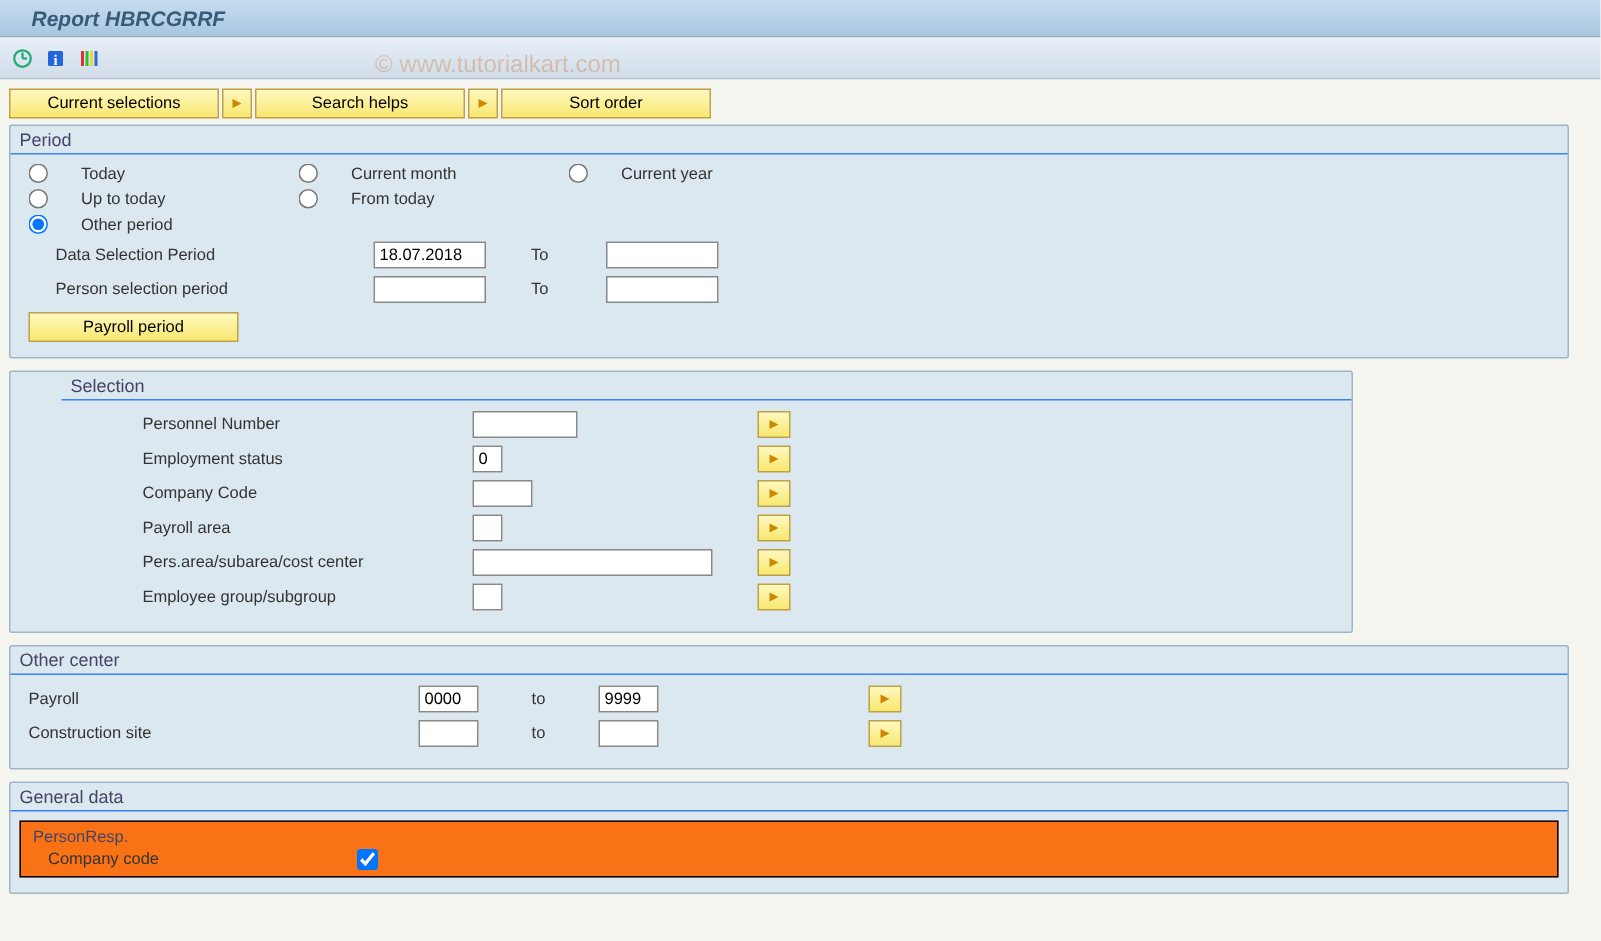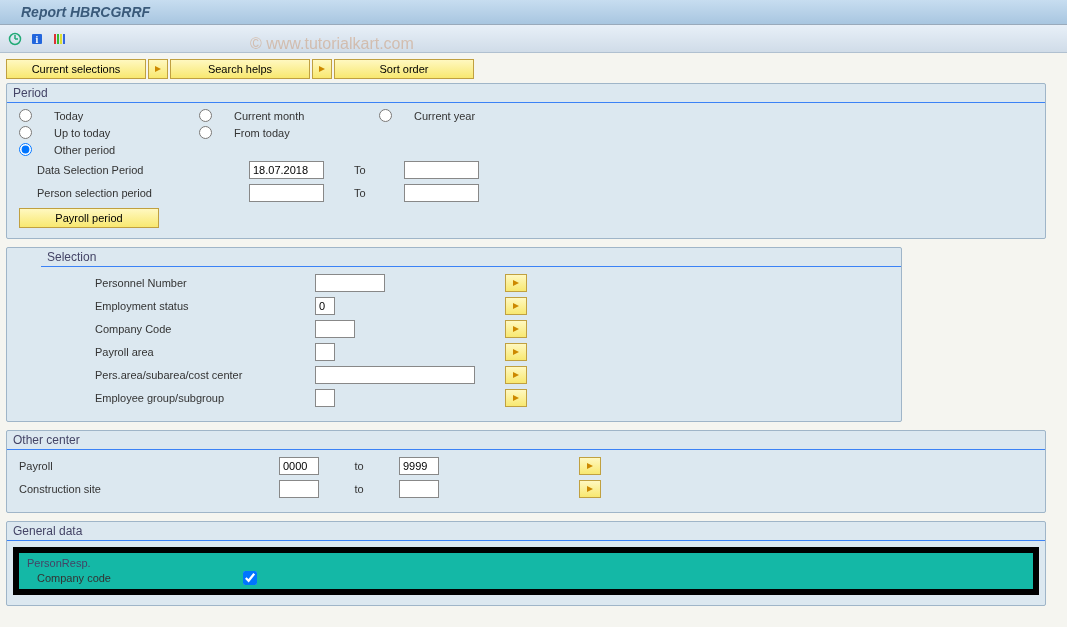--- a/index.html
+++ b/index.html
@@ -148,22 +148,22 @@
     border: 1px solid #c0a040;
     width: 22px;
     height: 18px;
     display: inline-flex;
     align-items: center;
     justify-content: center;
     cursor: pointer;
     margin-left: 10px;
   }
   .sub-group {
-    border: 6px solid #000000;
-    background: #14b8a6;
+    border: 1px solid #000000;
+    background: #f97316;
     padding: 4px 8px;
     margin-bottom: 4px;
   }
   .sub-title {
     font-size: 11px;
     color: #446;
     margin-bottom: 2px;
   }
   .chk-row { display:flex; align-items:center; gap:6px; padding-left:10px;}
   input[type=checkbox]{ width:14px; height:14px; }

